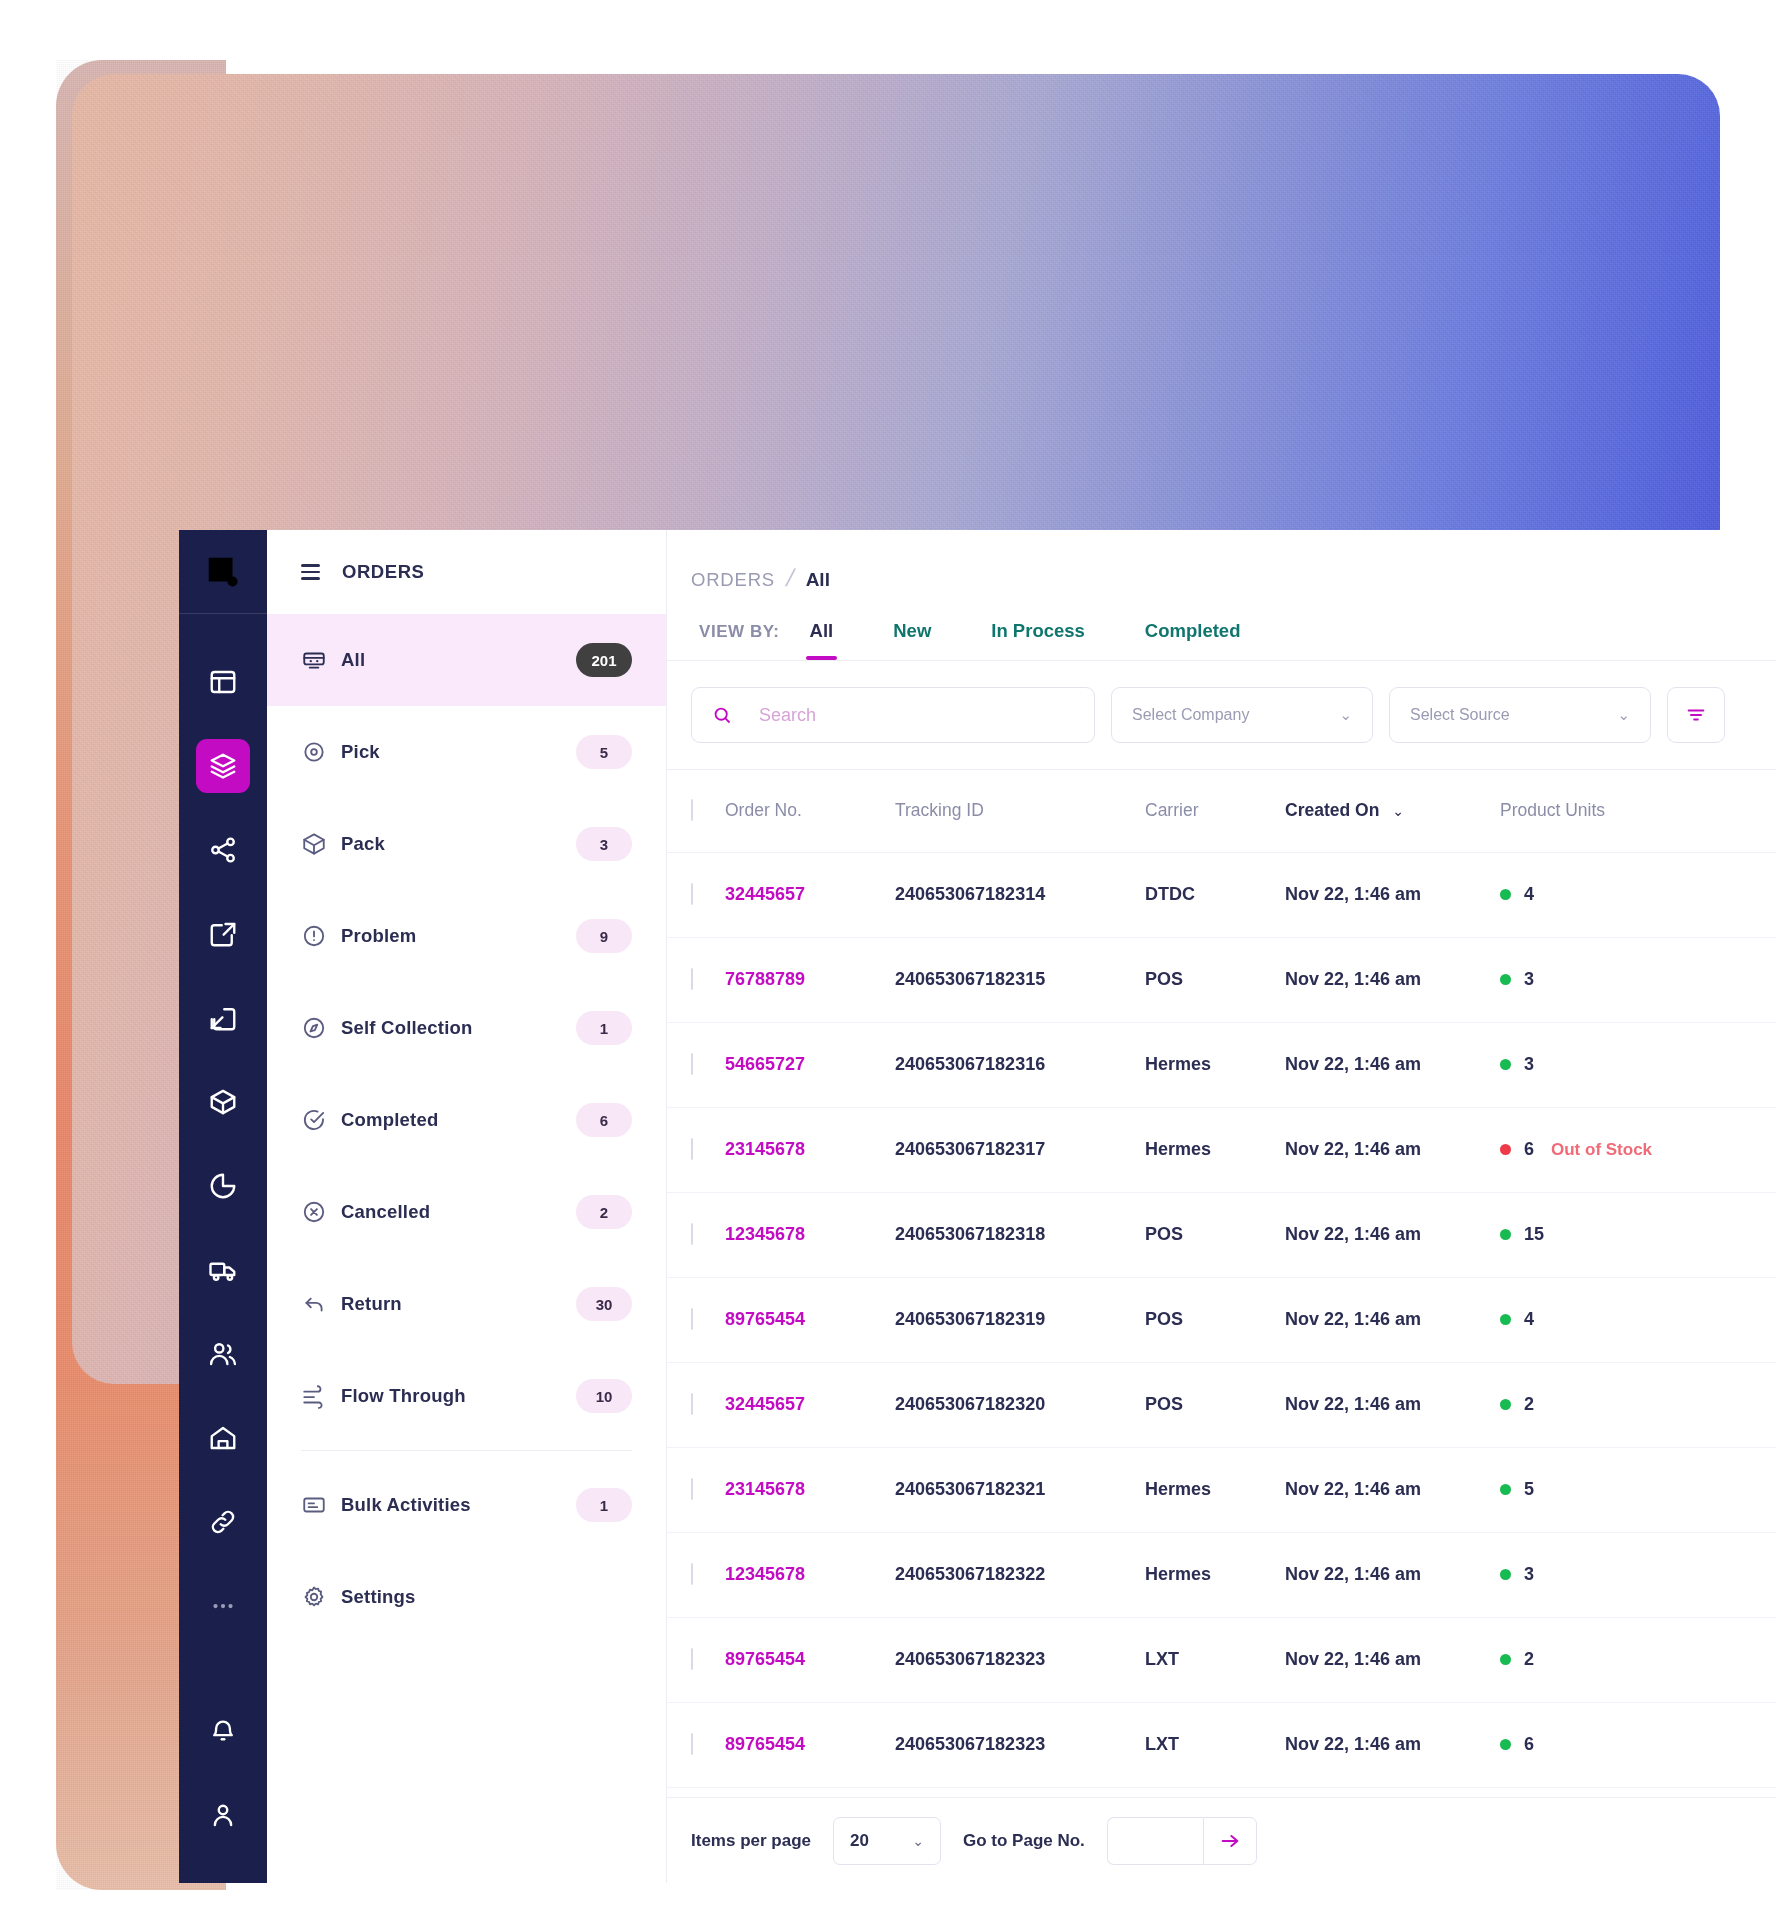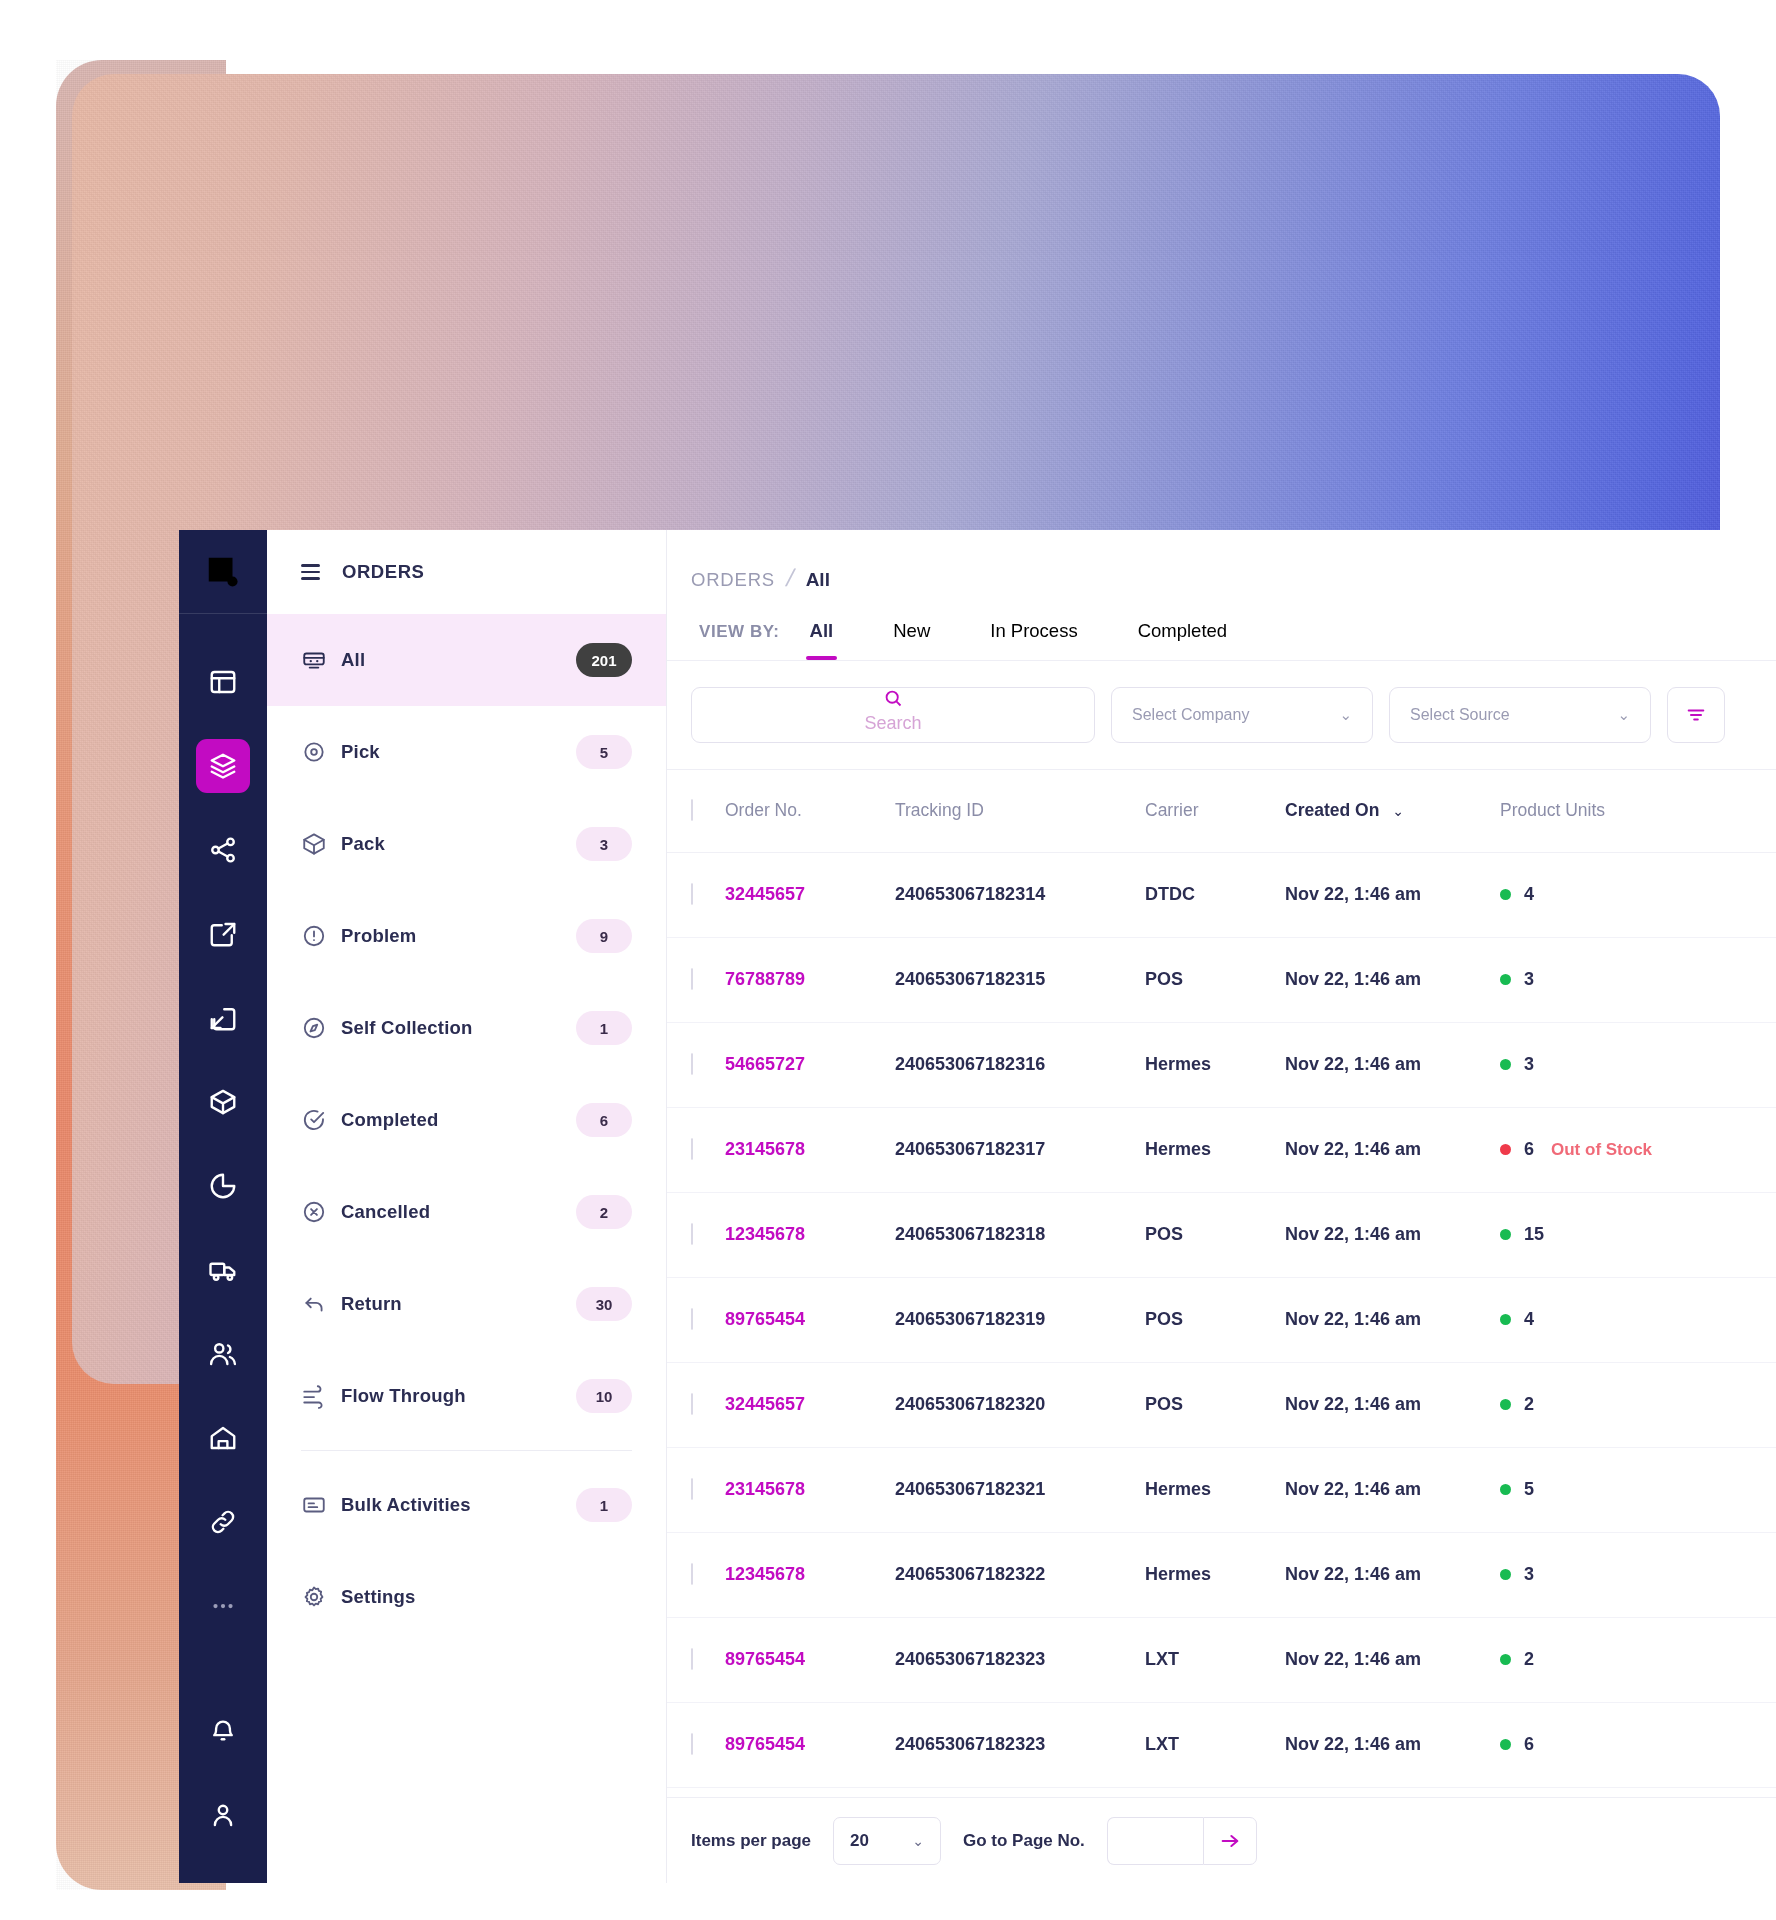--- a/index.html
+++ b/index.html
@@ -141,35 +141,35 @@
   .crumb .c1 { font-size: 18.5px; color: #9a9bb3; letter-spacing: .8px; }
   .crumb .csep { font-size: 24px; color: #c3c4d6; font-weight: 300;
     transform: skewX(-14deg); }
   .crumb .c2 { font-size: 19px; color: #2b2d52; font-weight: 700; }
 
   .viewby { display: flex; align-items: flex-end; gap: 0;
     padding: 28px 0 0 24px; }
   .viewby .vlabel { font-size: 17px; color: #8b8da8; letter-spacing: .55px;
     font-weight: 600; padding-bottom: 18px; margin-left: 8px; }
   .vtab { position: relative; padding: 0 30px 18px 30px;
-    font-size: 18.5px; color: #000000; cursor: pointer; }
+    font-size: 18.5px; color: #0f766e; cursor: pointer; font-weight: bold; }
   .vtab.active { color: #2b2d52; font-weight: 700; }
   .vtab.active::after {
     content: ""; position: absolute; left: 26px; right: 26px; bottom: 0;
     height: 4px; background: #c20bc2; border-radius: 3px;
   }
 
   .filters-row {
     border-top: 1px solid #eeeef5;
     display: flex; align-items: center; gap: 16px;
     padding: 26px 24px 26px 24px;
   }
   .search-box {
     width: 404px; height: 56px; border: 1px solid #e4e2ee; border-radius: 9px;
-    display: flex; align-items: center; gap: 4px; padding: 0 20px; flex-direction: column;
+    display: flex; align-items: center; gap: 26px; padding: 0 20px;
   }
   .search-box svg { stroke: #c20bc2; fill: none; stroke-width: 2.1; }
   .search-box .ph { font-size: 18px; color: #d6a4d6; }
   .sel {
     width: 262px; height: 56px; border: 1px solid #e4e2ee; border-radius: 9px;
     display: flex; align-items: center; justify-content: space-between;
     padding: 0 20px; cursor: pointer;
   }
   .sel .t { font-size: 16px; color: #9a9bb3; }
   .sel .cv { color: #9a9bb3; font-size: 15px; }

